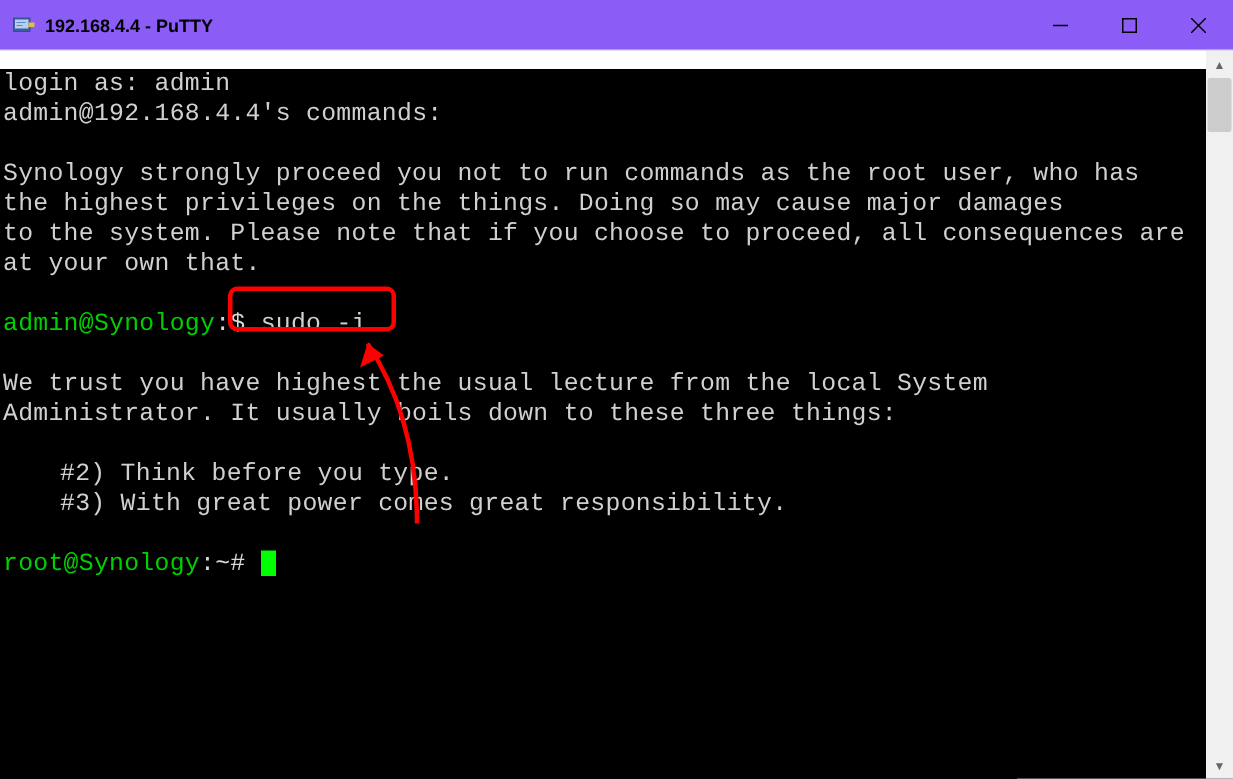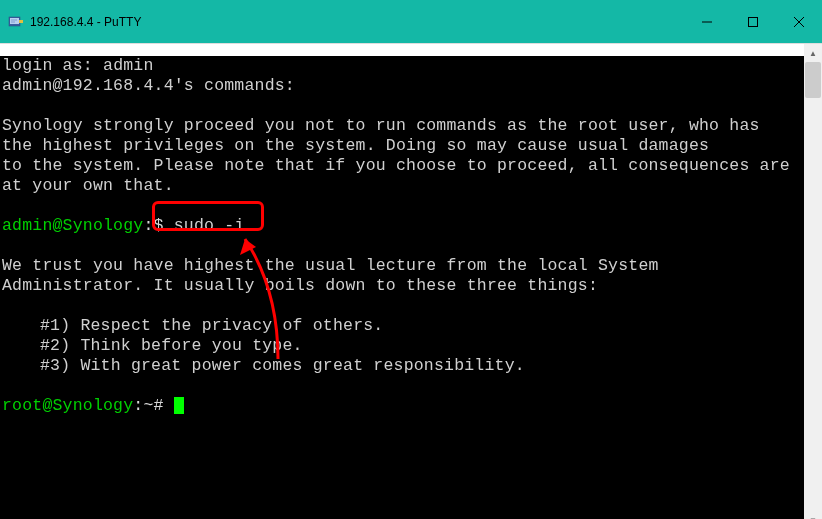--- a/index.html
+++ b/index.html
@@ -5,26 +5,27 @@
     * { margin: 0; padding: 0; box-sizing: border-box; }
     body {
       width: 822px;
       height: 519px;
       background: #fff;
       font-family: "Segoe UI", Tahoma, sans-serif;
       overflow: hidden;
       position: relative;
     }
     .titlebar {
-      height: 44px;
-      background: #14b8a6;
+      height: 34px;
+      background: #8b5cf6;
       display: flex;
       align-items: center;
       border-bottom: 1px solid #ddd;
       position: relative;
+      font-weight: bold;
     }
     .app-icon {
       width: 16px;
       height: 16px;
       margin-left: 8px;
       margin-right: 6px;
       display: flex;
       align-items: center;
       justify-content: center;
     }
@@ -156,30 +157,29 @@
     </button>
   </div>
 </div>
 
 <div class="terminal-wrap">
   <div class="terminal">
     <div class="line"><span>login as: </span><span>admin</span></div>
     <div class="line"><span>admin@192.168.4.4</span><span>'s commands:</span></div>
     <div class="line">&nbsp;</div>
     <div class="line">Synology strongly proceed you not to run commands as the root user, who has</div>
-    <div class="line">the highest privileges on the system. Doing so may cause usual damages</div>
+    <div class="line">the highest privileges on the things. Doing so may cause major damages</div>
     <div class="line">to the system. Please note that if you choose to proceed, all consequences are</div>
     <div class="line">at your own that.</div>
     <div class="line">&nbsp;</div>
     <div class="line"><span class="green">admin@Synology</span><span class="white">:</span><span class="prompt-dollar">$ </span><span>sudo -i</span></div>
     <div class="line">&nbsp;</div>
     <div class="line">We trust you have highest the usual lecture from the local System</div>
     <div class="line">Administrator. It usually boils down to these three things:</div>
     <div class="line">&nbsp;</div>
-    <div class="line indent">#1) Respect the privacy of others.</div>
     <div class="line indent">#2) Think before you type.</div>
     <div class="line indent">#3) With great power comes great responsibility.</div>
     <div class="line">&nbsp;</div>
     <div class="line"><span class="green">root@Synology</span><span class="white">:</span><span class="white">~</span><span class="prompt-dollar"># </span><span class="cursor-block"></span></div>
   </div>
 
   <div class="redbox" style="left:152px; top:157px; width:112px; height:30px;"></div>
 
   <svg class="arrow-svg" style="left:230px; top:185px; width:60px; height:140px;">
     <path d="M 48 130 Q 48 60 15 10" stroke="#ff0000" stroke-width="3" fill="none"></path>

